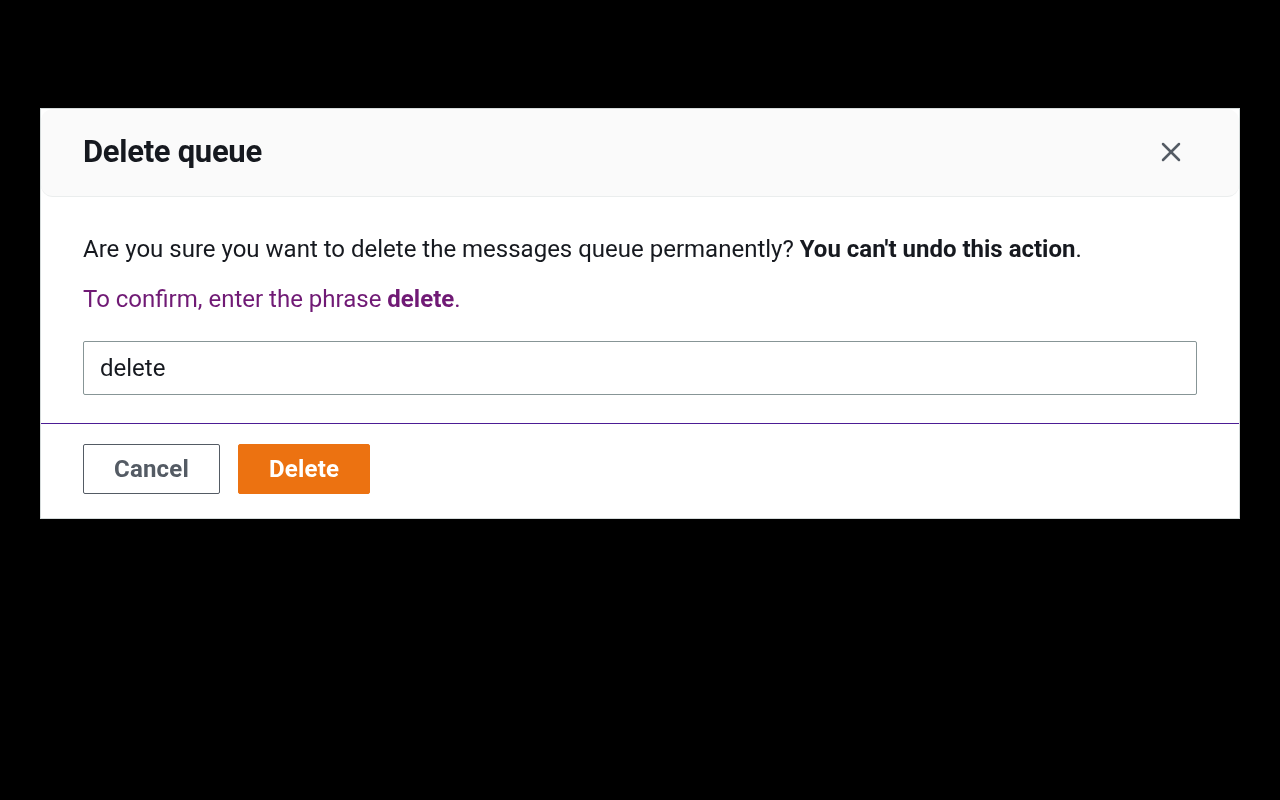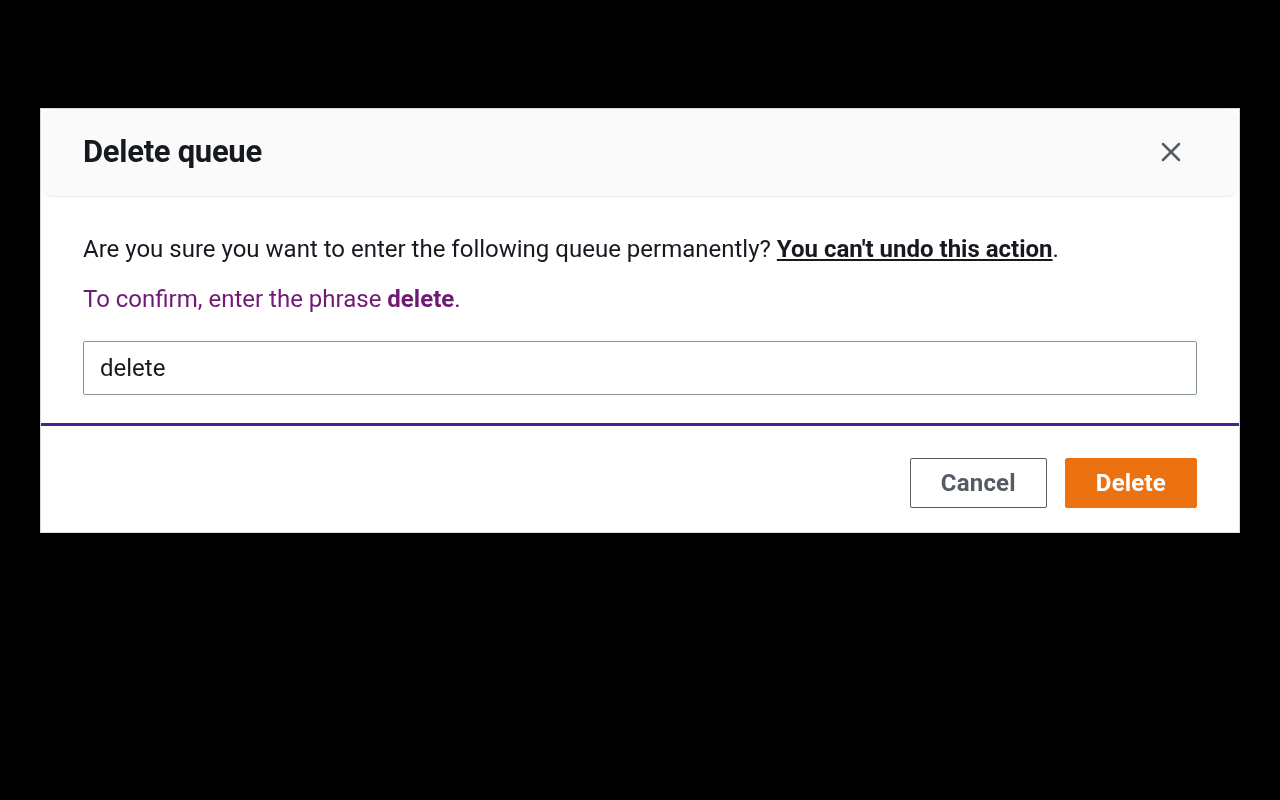--- a/index.html
+++ b/index.html
@@ -57,21 +57,20 @@
       background: #fff;
     }
     .warning-text {
       font-size: 24px;
       line-height: 1.5;
       color: #16191f;
       margin-bottom: 14px;
     }
     .warning-text .bold {
       font-weight: 700;
-      text-decoration: underline;
     }
     .queue-list {
       list-style: disc;
       padding-left: 56px;
       margin-bottom: 26px;
     }
     .queue-list li {
       font-size: 24px;
       line-height: 1.5;
       color: #16191f;
@@ -89,24 +88,23 @@
       width: 100%;
       padding: 12px 16px;
       font-size: 24px;
       border: 1px solid #879596;
       border-radius: 2px;
       color: #16191f;
       font-family: inherit;
       outline: none;
     }
     .modal-footer {
-      border-top: 3px solid #4c1d95;
-      padding: 32px 42px 24px 42px;
+      border-top: 1px solid #4c1d95;
+      padding: 20px 42px 24px 42px;
       display: flex;
-      justify-content: flex-end;
       gap: 18px;
       background: #fff;
     }
     .btn {
       font-size: 24px;
       font-weight: 700;
       padding: 10px 30px;
       border-radius: 2px;
       cursor: pointer;
       font-family: inherit;
@@ -131,21 +129,21 @@
     <h1 class="modal-title">Delete queue</h1>
     <button class="close-btn">
       <svg viewBox="0 0 24 24" fill="none" stroke="currentColor" stroke-width="2.5" stroke-linecap="round">
         <line x1="4" y1="4" x2="20" y2="20"></line>
         <line x1="20" y1="4" x2="4" y2="20"></line>
       </svg>
     </button>
   </div>
   <div class="modal-body">
     <p class="warning-text">
-      <span>Are you sure you want to enter the following queue permanently? </span><span class="bold">You can't undo this action</span><span>.</span>
+      <span>Are you sure you want to delete the messages queue permanently? </span><span class="bold">You can't undo this action</span><span>.</span>
     </p>
     <p class="confirm-text">
       <span>To confirm, enter the phrase </span><span class="bold">delete</span><span>.</span>
     </p>
     <input type="text" class="confirm-input" value="delete" style="">
   </div>
   <div class="modal-footer">
     <button class="btn btn-cancel">Cancel</button>
     <button class="btn btn-delete">Delete</button>
   </div>

